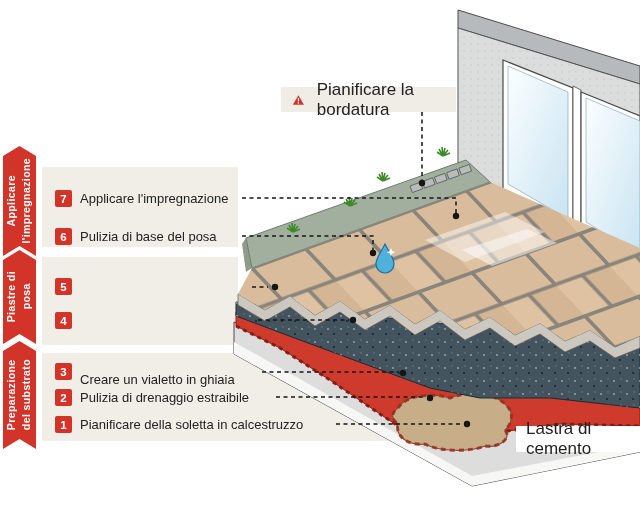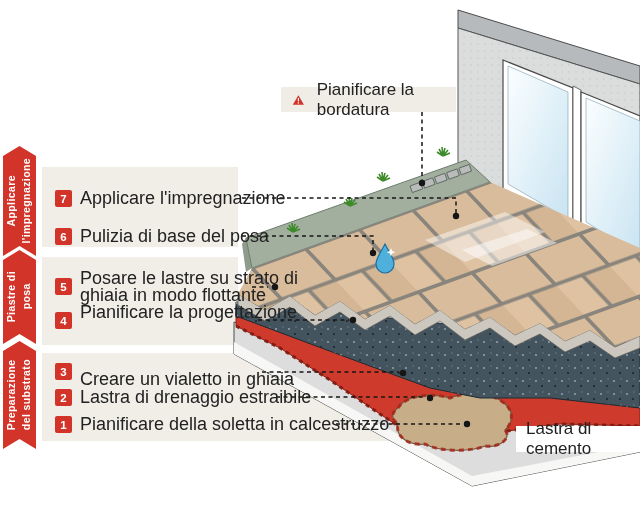--- a/index.html
+++ b/index.html
@@ -7,21 +7,21 @@
          font-family:"Liberation Sans", sans-serif;}
   .panel{position:absolute;background:#f0eee7;z-index:1;}
   #illustration{position:absolute;left:0;top:0;z-index:2;}
   .ribbon{position:absolute;left:3px;width:33px;background:#d3342a;z-index:3;
           clip-path:polygon(0 10px,50% 0,100% 10px,100% 100%,50% calc(100% - 10px),0 100%);
           display:flex;align-items:center;justify-content:center;}
   .ribbon-text{writing-mode:vertical-rl;transform:rotate(180deg);color:#fff;font-weight:bold;
           font-size:10.5px;line-height:1.45;letter-spacing:.4px;text-align:center;white-space:pre;}
   .badge{position:absolute;width:17px;height:17px;background:#d3342a;color:#fff;font-weight:bold;
          font-size:11.5px;display:flex;align-items:center;justify-content:center;border-radius:2px;z-index:3;}
-  .step-text{position:absolute;font-size:18px;color:#222;line-height:17px;white-space:nowrap;z-index:3;}
+  .step-text{position:absolute;font-size:13px;color:#222;line-height:17px;white-space:nowrap;z-index:3;}
   .step-text span{display:block;}
   .callout{position:absolute;z-index:3;display:flex;align-items:center;font-size:17px;color:#222;}
   #warning-label{left:281px;top:87px;width:175px;height:25px;background:#efede6;}
   #warning-label .txt{margin-left:12px;}
   #warning-label svg{margin-left:11px;}
   #slab-label{left:516px;top:426px;width:140px;height:26px;background:#ffffff;}
   #slab-label .txt{margin-left:10px;}
 </style>
 </head>
 <body>
@@ -156,39 +156,34 @@
       <span></span>
   </div>
 
   <div class="badge" style="left:55px;top:228px;">6</div>
   <div class="step-text" style="left:80px;top:228px;">
     <span>Pulizia di base del posa</span>
       <span></span>
   </div>
 
   <div class="badge" style="left:55px;top:278px;">5</div>
-  <div class="step-text" style="left:80px;top:270px;">
-    <span>Posare le lastre su strato di</span>
-      <span>ghiaia in modo flottante</span>
-  </div>
 
   <div class="badge" style="left:55px;top:312px;">4</div>
   <div class="step-text" style="left:80px;top:304px;">
-    <span>Pianificare la progettazione</span>
   </div>
 
   <div class="badge" style="left:55px;top:363px;">3</div>
   <div class="step-text" style="left:80px;top:371px;">
     <span>Creare un vialetto in ghiaia</span>
       <span></span>
   </div>
 
   <div class="badge" style="left:55px;top:389px;">2</div>
   <div class="step-text" style="left:80px;top:389px;">
-    <span>Lastra di drenaggio estraibile</span>
+    <span>Pulizia di drenaggio estraibile</span>
       <span></span>
   </div>
 
   <div class="badge" style="left:55px;top:416px;">1</div>
   <div class="step-text" style="left:80px;top:416px;">
     <span>Pianificare della soletta in calcestruzzo</span>
       <span></span>
   </div>
 
   <div class="callout" id="warning-label">

